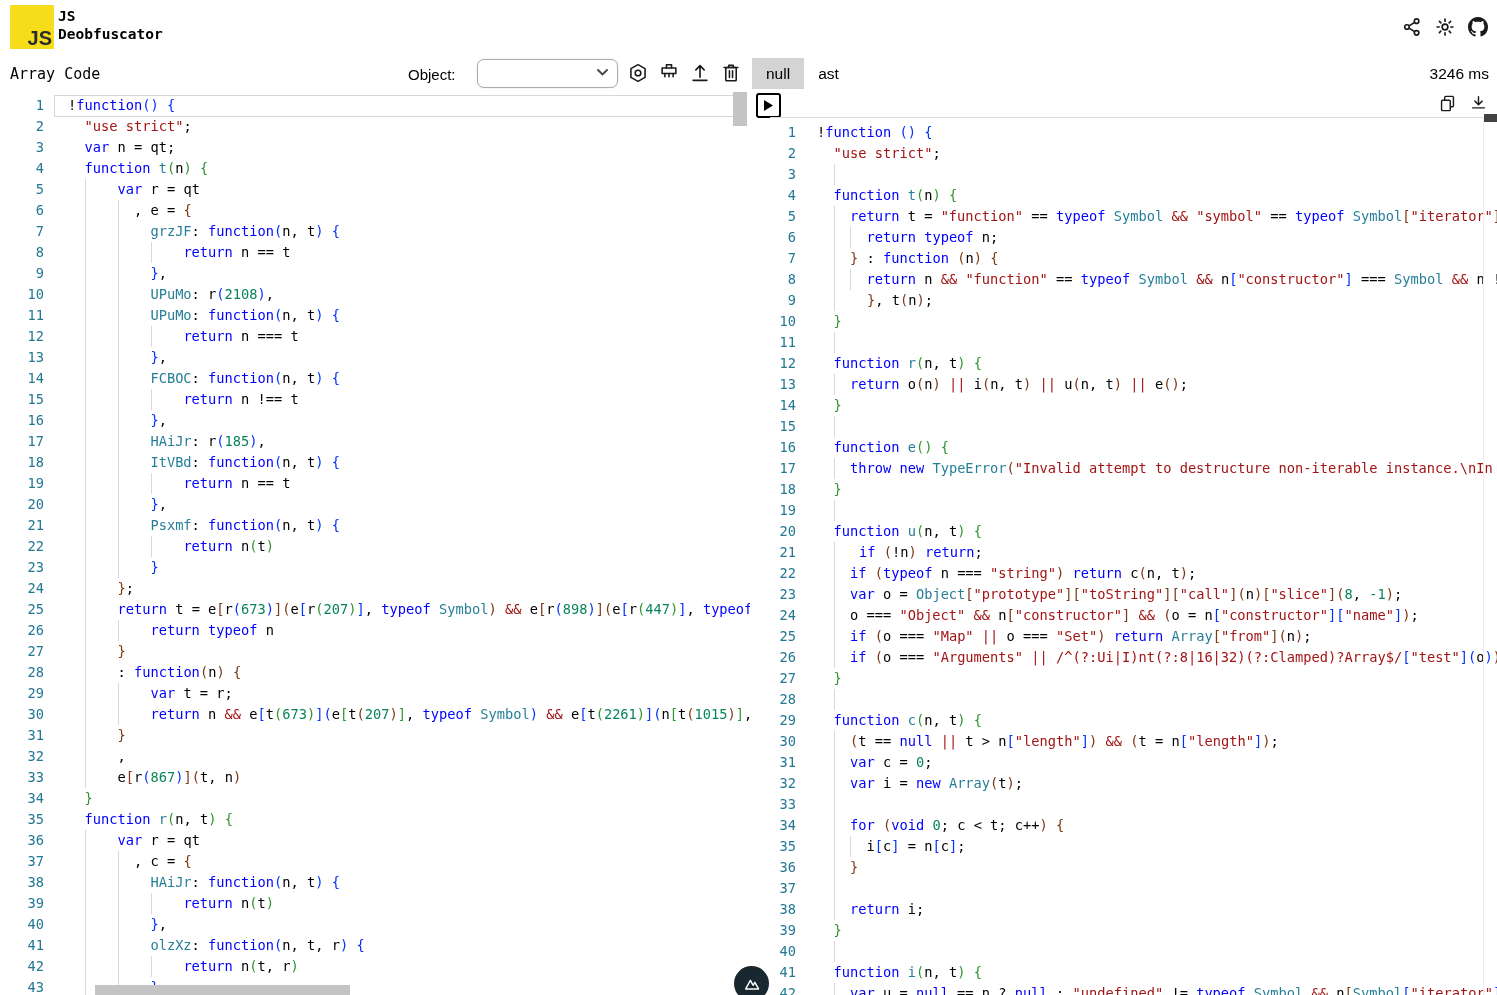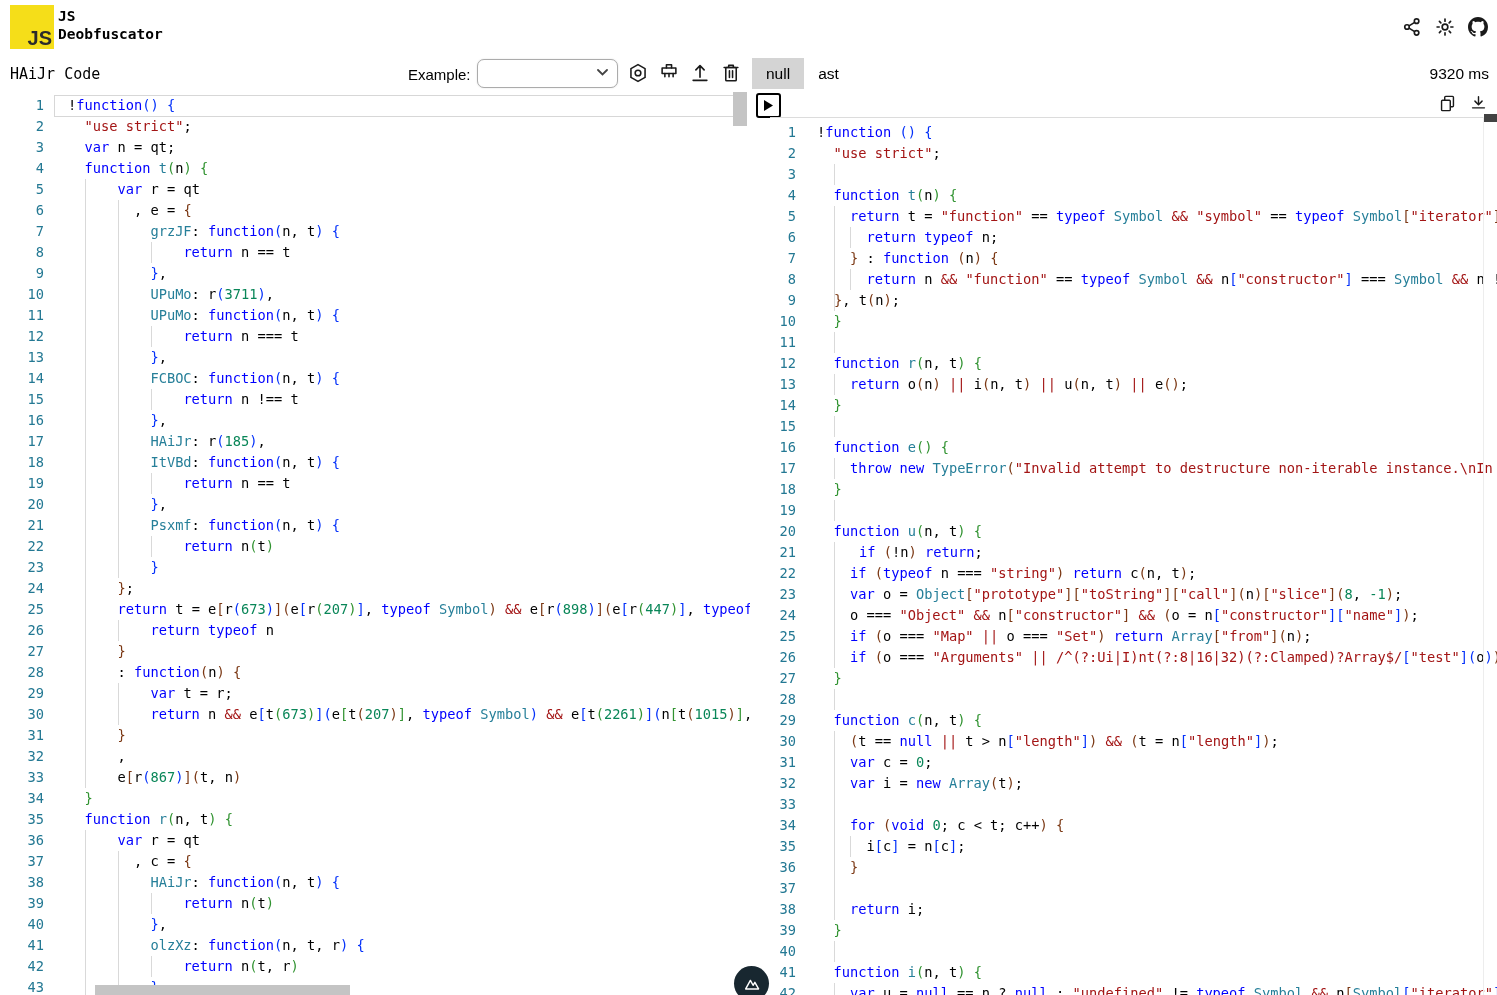--- a/index.html
+++ b/index.html
@@ -91,22 +91,22 @@
         <line x1="17" y1="7" x2="18.7" y2="5.3"></line>
     </svg>
   </span>
   <span class="ibtn">
     <svg viewBox="0 0 16 16" width="20" height="20" fill="#1a1a1a">
       <path d="M8 0C3.58 0 0 3.58 0 8c0 3.54 2.29 6.53 5.47 7.59.4.07.55-.17.55-.38 0-.19-.01-.82-.01-1.49-2.01.37-2.53-.49-2.69-.94-.09-.23-.48-.94-.82-1.13-.28-.15-.68-.52-.01-.53.63-.01 1.08.58 1.23.82.72 1.21 1.87.87 2.33.66.07-.52.28-.87.51-1.07-1.78-.2-3.64-.89-3.64-3.95 0-.87.31-1.59.82-2.15-.08-.2-.36-1.02.08-2.12 0 0 .67-.21 2.2.82.64-.18 1.32-.27 2-.27s1.36.09 2 .27c1.53-1.04 2.2-.82 2.2-.82.44 1.1.16 1.92.08 2.12.51.56.82 1.27.82 2.15 0 3.07-1.87 3.75-3.65 3.95.29.25.54.73.54 1.48 0 1.07-.01 1.93-.01 2.2 0 .21.15.46.55.38A8.01 8.01 0 0 0 16 8c0-4.42-3.58-8-8-8z"></path>
     </svg>
   </span>
 </div>
 
-<div class="src-label">HAiJr Code</div>
-<div class="ex-label">Example:</div>
+<div class="src-label">Array Code</div>
+<div class="ex-label">Object:</div>
 <div class="ex-select">
   <span></span>
   <svg width="11" height="7" viewBox="0 0 11 7" fill="none" stroke="#444" stroke-width="1.8" stroke-linecap="round">
       <path d="M1 1 L5.5 5.5 L10 1"></path>
     </svg>
 </div>
 
 <div class="tool-icons">
   <span class="ibtn">
     <svg viewBox="0 0 24 24" width="22" height="22" fill="none" stroke="#1a1a1a" stroke-width="1.7" stroke-linejoin="round">
@@ -132,21 +132,21 @@
         <rect x="6.3" y="6" width="11.4" height="14.5" rx="1"></rect>
       <path d="M10.3 9.5 v7.5 M13.7 9.5 v7.5"></path>
     </svg>
   </span>
 </div>
 
 <div class="tabs" id="tabs">
     <div class="tab active">null</div>
     <div class="tab">ast</div>
   </div>
-<div class="timing">9320 ms</div>
+<div class="timing">3246 ms</div>
 
 <div class="play-btn">
   <svg width="9" height="11" viewBox="0 0 9 11">
       <polygon points="0,0 9,5.5 0,11" fill="#000"></polygon>
     </svg>
 </div>
 <div class="out-icons">
   <span class="ibtn">
     <svg viewBox="0 0 24 24" width="19" height="19" fill="#fff" stroke="#1a1a1a" stroke-width="1.8" stroke-linejoin="round">
       <rect x="8.5" y="3" width="11" height="13" rx="1.2"></rect>
@@ -164,21 +164,21 @@
   <div class="curline"></div>
 <div class="cl"><span class="ln" style="width:44px">1</span><span class="lc" style="left:68px">!<span style="color:#0000ff">function</span><span style="color:#0431fa">(</span><span style="color:#0431fa">)</span> <span style="color:#0431fa">{</span></span></div>
     <div class="cl"><span class="ln" style="width:44px">2</span><span class="lc" style="left:68px">  <span style="color:#a31515">"use strict"</span>;</span></div>
     <div class="cl"><span class="ln" style="width:44px">3</span><span class="lc" style="left:68px">  <span style="color:#0000ff">var</span> n = qt;</span></div>
     <div class="cl"><span class="ln" style="width:44px">4</span><span class="lc" style="left:68px">  <span style="color:#0000ff">function</span> <span style="color:#267f99">t</span><span style="color:#319331">(</span>n<span style="color:#319331">)</span> <span style="color:#319331">{</span></span></div>
     <div class="cl"><span class="g" style="left:84.5px"></span><span class="ln" style="width:44px">5</span><span class="lc" style="left:68px">      <span style="color:#0000ff">var</span> r = qt</span></div>
     <div class="cl"><span class="g" style="left:84.5px"></span><span class="g" style="left:117.5px"></span><span class="ln" style="width:44px">6</span><span class="lc" style="left:68px">        , e = <span style="color:#7b3814">{</span></span></div>
     <div class="cl"><span class="g" style="left:84.5px"></span><span class="g" style="left:117.5px"></span><span class="ln" style="width:44px">7</span><span class="lc" style="left:68px">          <span style="color:#267f99">grzJF</span>: <span style="color:#0000ff">function</span><span style="color:#0431fa">(</span>n, t<span style="color:#0431fa">)</span> <span style="color:#0431fa">{</span></span></div>
     <div class="cl"><span class="g" style="left:84.5px"></span><span class="g" style="left:117.5px"></span><span class="g" style="left:150.5px"></span><span class="ln" style="width:44px">8</span><span class="lc" style="left:68px">              <span style="color:#0000ff">return</span> n == t</span></div>
     <div class="cl"><span class="g" style="left:84.5px"></span><span class="g" style="left:117.5px"></span><span class="ln" style="width:44px">9</span><span class="lc" style="left:68px">          <span style="color:#0431fa">}</span>,</span></div>
-    <div class="cl"><span class="g" style="left:84.5px"></span><span class="g" style="left:117.5px"></span><span class="ln" style="width:44px">10</span><span class="lc" style="left:68px">          <span style="color:#267f99">UPuMo</span>: r<span style="color:#0431fa">(</span><span style="color:#098658">3711</span><span style="color:#0431fa">)</span>,</span></div>
+    <div class="cl"><span class="g" style="left:84.5px"></span><span class="g" style="left:117.5px"></span><span class="ln" style="width:44px">10</span><span class="lc" style="left:68px">          <span style="color:#267f99">UPuMo</span>: r<span style="color:#0431fa">(</span><span style="color:#098658">2108</span><span style="color:#0431fa">)</span>,</span></div>
     <div class="cl"><span class="g" style="left:84.5px"></span><span class="g" style="left:117.5px"></span><span class="ln" style="width:44px">11</span><span class="lc" style="left:68px">          <span style="color:#267f99">UPuMo</span>: <span style="color:#0000ff">function</span><span style="color:#0431fa">(</span>n, t<span style="color:#0431fa">)</span> <span style="color:#0431fa">{</span></span></div>
     <div class="cl"><span class="g" style="left:84.5px"></span><span class="g" style="left:117.5px"></span><span class="g" style="left:150.5px"></span><span class="ln" style="width:44px">12</span><span class="lc" style="left:68px">              <span style="color:#0000ff">return</span> n === t</span></div>
     <div class="cl"><span class="g" style="left:84.5px"></span><span class="g" style="left:117.5px"></span><span class="ln" style="width:44px">13</span><span class="lc" style="left:68px">          <span style="color:#0431fa">}</span>,</span></div>
     <div class="cl"><span class="g" style="left:84.5px"></span><span class="g" style="left:117.5px"></span><span class="ln" style="width:44px">14</span><span class="lc" style="left:68px">          <span style="color:#267f99">FCBOC</span>: <span style="color:#0000ff">function</span><span style="color:#0431fa">(</span>n, t<span style="color:#0431fa">)</span> <span style="color:#0431fa">{</span></span></div>
     <div class="cl"><span class="g" style="left:84.5px"></span><span class="g" style="left:117.5px"></span><span class="g" style="left:150.5px"></span><span class="ln" style="width:44px">15</span><span class="lc" style="left:68px">              <span style="color:#0000ff">return</span> n !== t</span></div>
     <div class="cl"><span class="g" style="left:84.5px"></span><span class="g" style="left:117.5px"></span><span class="ln" style="width:44px">16</span><span class="lc" style="left:68px">          <span style="color:#0431fa">}</span>,</span></div>
     <div class="cl"><span class="g" style="left:84.5px"></span><span class="g" style="left:117.5px"></span><span class="ln" style="width:44px">17</span><span class="lc" style="left:68px">          <span style="color:#267f99">HAiJr</span>: r<span style="color:#0431fa">(</span><span style="color:#098658">185</span><span style="color:#0431fa">)</span>,</span></div>
     <div class="cl"><span class="g" style="left:84.5px"></span><span class="g" style="left:117.5px"></span><span class="ln" style="width:44px">18</span><span class="lc" style="left:68px">          <span style="color:#267f99">ItVBd</span>: <span style="color:#0000ff">function</span><span style="color:#0431fa">(</span>n, t<span style="color:#0431fa">)</span> <span style="color:#0431fa">{</span></span></div>
     <div class="cl"><span class="g" style="left:84.5px"></span><span class="g" style="left:117.5px"></span><span class="g" style="left:150.5px"></span><span class="ln" style="width:44px">19</span><span class="lc" style="left:68px">              <span style="color:#0000ff">return</span> n == t</span></div>
     <div class="cl"><span class="g" style="left:84.5px"></span><span class="g" style="left:117.5px"></span><span class="ln" style="width:44px">20</span><span class="lc" style="left:68px">          <span style="color:#0431fa">}</span>,</span></div>
@@ -212,21 +212,21 @@
 <div class="r-topline"></div>
 <div class="editor" id="right-editor">
     <div class="cl"><span class="ln" style="width:26px">1</span><span class="lc" style="left:47px">!<span style="color:#0000ff">function</span> <span style="color:#0431fa">(</span><span style="color:#0431fa">)</span> <span style="color:#0431fa">{</span></span></div>
     <div class="cl"><span class="ln" style="width:26px">2</span><span class="lc" style="left:47px">  <span style="color:#a31515">"use strict"</span>;</span></div>
     <div class="cl"><span class="g" style="left:63.5px"></span><span class="ln" style="width:26px">3</span><span class="lc" style="left:47px"></span></div>
     <div class="cl"><span class="ln" style="width:26px">4</span><span class="lc" style="left:47px">  <span style="color:#0000ff">function</span> <span style="color:#267f99">t</span><span style="color:#319331">(</span>n<span style="color:#319331">)</span> <span style="color:#319331">{</span></span></div>
     <div class="cl"><span class="g" style="left:63.5px"></span><span class="ln" style="width:26px">5</span><span class="lc" style="left:47px">    <span style="color:#0000ff">return</span> t = <span style="color:#a31515">"function"</span> == <span style="color:#0000ff">typeof</span> <span style="color:#267f99">Symbol</span> <span style="color:#a31515">&amp;&amp;</span> <span style="color:#a31515">"symbol"</span> == <span style="color:#0000ff">typeof</span> <span style="color:#267f99">Symbol</span><span style="color:#7b3814">[</span><span style="color:#a31515">"iterator"</span><span style="color:#7b3814">]</span> ?  n </span></div>
     <div class="cl"><span class="g" style="left:63.5px"></span><span class="g" style="left:80px"></span><span class="ln" style="width:26px">6</span><span class="lc" style="left:47px">      <span style="color:#0000ff">return</span> <span style="color:#0000ff">typeof</span> n;</span></div>
     <div class="cl"><span class="g" style="left:63.5px"></span><span class="ln" style="width:26px">7</span><span class="lc" style="left:47px">    <span style="color:#7b3814">}</span> : <span style="color:#0000ff">function</span> <span style="color:#7b3814">(</span>n<span style="color:#7b3814">)</span> <span style="color:#7b3814">{</span></span></div>
     <div class="cl"><span class="g" style="left:63.5px"></span><span class="g" style="left:80px"></span><span class="ln" style="width:26px">8</span><span class="lc" style="left:47px">      <span style="color:#0000ff">return</span> n <span style="color:#a31515">&amp;&amp;</span> <span style="color:#a31515">"function"</span> == <span style="color:#0000ff">typeof</span> <span style="color:#267f99">Symbol</span> <span style="color:#a31515">&amp;&amp;</span> n<span style="color:#0431fa">[</span><span style="color:#a31515">"constructor"</span><span style="color:#0431fa">]</span> === <span style="color:#267f99">Symbol</span> <span style="color:#a31515">&amp;&amp;</span> n !==  ?  :  n;</span></div>
-    <div class="cl"><span class="g" style="left:63.5px"></span><span class="ln" style="width:26px">9</span><span class="lc" style="left:31px">    <span style="color:#7b3814">}</span>, t<span style="color:#7b3814">(</span>n<span style="color:#7b3814">)</span>;</span></div>
+    <div class="cl"><span class="g" style="left:63.5px"></span><span class="ln" style="width:26px">9</span><span class="lc" style="left:64px">    <span style="color:#7b3814">}</span>, t<span style="color:#7b3814">(</span>n<span style="color:#7b3814">)</span>;</span></div>
     <div class="cl"><span class="ln" style="width:26px">10</span><span class="lc" style="left:47px">  <span style="color:#319331">}</span></span></div>
     <div class="cl"><span class="g" style="left:63.5px"></span><span class="ln" style="width:26px">11</span><span class="lc" style="left:47px"></span></div>
     <div class="cl"><span class="ln" style="width:26px">12</span><span class="lc" style="left:47px">  <span style="color:#0000ff">function</span> <span style="color:#267f99">r</span><span style="color:#319331">(</span>n, t<span style="color:#319331">)</span> <span style="color:#319331">{</span></span></div>
     <div class="cl"><span class="g" style="left:63.5px"></span><span class="ln" style="width:26px">13</span><span class="lc" style="left:47px">    <span style="color:#0000ff">return</span> o<span style="color:#7b3814">(</span>n<span style="color:#7b3814">)</span> <span style="color:#a31515">||</span> i<span style="color:#7b3814">(</span>n, t<span style="color:#7b3814">)</span> <span style="color:#a31515">||</span> u<span style="color:#7b3814">(</span>n, t<span style="color:#7b3814">)</span> <span style="color:#a31515">||</span> e<span style="color:#7b3814">(</span><span style="color:#7b3814">)</span>;</span></div>
     <div class="cl"><span class="ln" style="width:26px">14</span><span class="lc" style="left:47px">  <span style="color:#319331">}</span></span></div>
     <div class="cl"><span class="g" style="left:63.5px"></span><span class="ln" style="width:26px">15</span><span class="lc" style="left:47px"></span></div>
     <div class="cl"><span class="ln" style="width:26px">16</span><span class="lc" style="left:47px">  <span style="color:#0000ff">function</span> <span style="color:#267f99">e</span><span style="color:#319331">(</span><span style="color:#319331">)</span> <span style="color:#319331">{</span></span></div>
     <div class="cl"><span class="g" style="left:63.5px"></span><span class="ln" style="width:26px">17</span><span class="lc" style="left:47px">    <span style="color:#0000ff">throw</span> <span style="color:#0000ff">new</span> <span style="color:#267f99">TypeError</span><span style="color:#7b3814">(</span><span style="color:#a31515">"Invalid attempt to destructure non-iterable instance.\nIn order to be iterable, non-array objects must have a [Symbol.iterator]() method."</span>;</span></div>
     <div class="cl"><span class="ln" style="width:26px">18</span><span class="lc" style="left:47px">  <span style="color:#319331">}</span></span></div>
     <div class="cl"><span class="g" style="left:63.5px"></span><span class="ln" style="width:26px">19</span><span class="lc" style="left:47px"></span></div>

